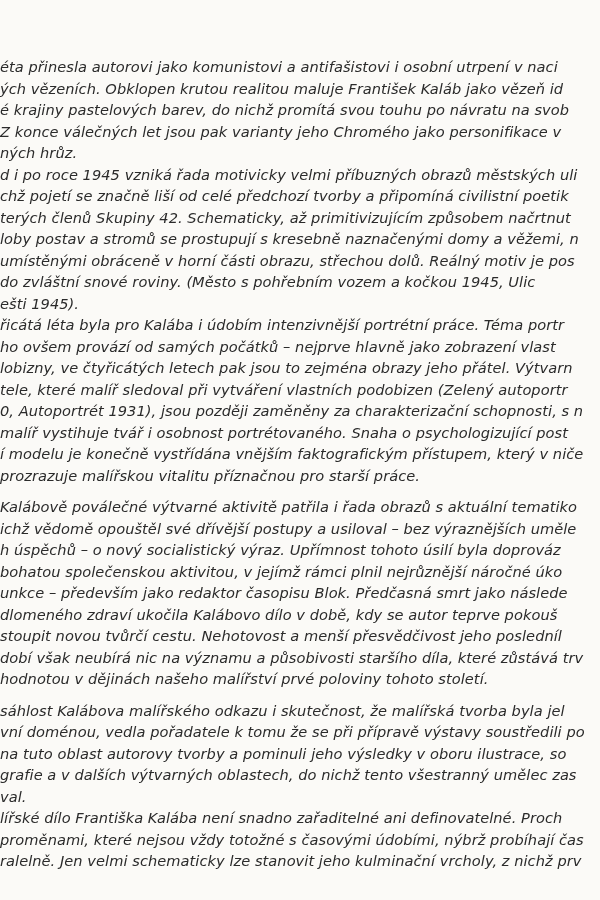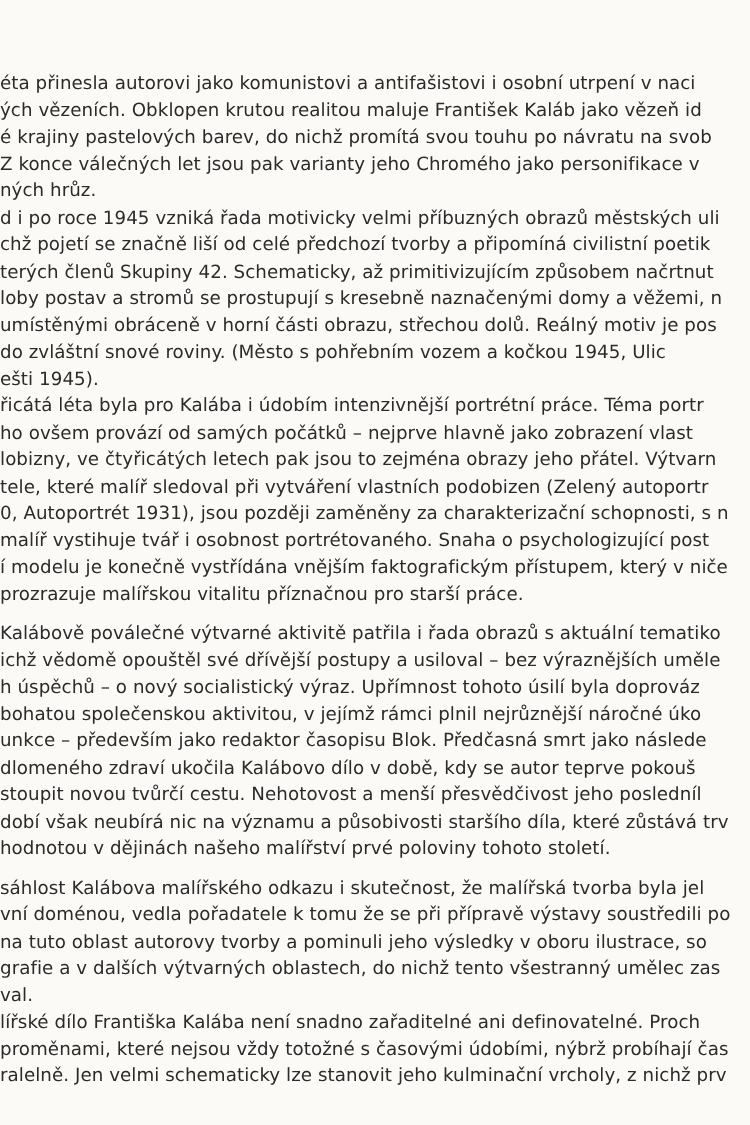--- a/index.html
+++ b/index.html
@@ -2,21 +2,21 @@
 <html><head>
 <meta charset="utf-8">
 <style>
   html, body { margin: 0; padding: 0; }
   body {
     width: 600px; height: 900px; overflow: hidden;
     background: #fbfaf7;
     font-family: "DejaVu Sans", sans-serif;
     color: #2b2b2b;
   }
-  .page { position: relative; width: 600px; height: 900px; }
+  .page { position: relative; width: 600px; height: 900px; font-style: italic; }
   .text-block {
     position: absolute; left: 0; top: 56px; width: 640px;
     font-size: 14.6px; line-height: 21.5px; letter-spacing: 0.05px;
   }
   .line { white-space: nowrap; height: 21.5px; }
   .gap { height: 10px; }
 </style>
 </head>
 <body>
 

